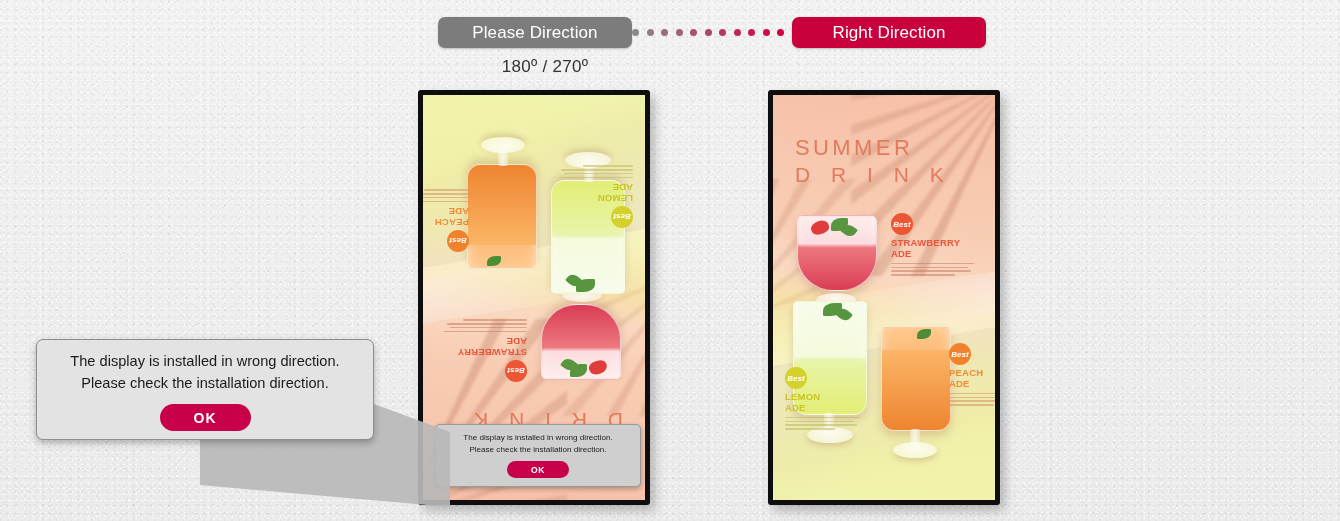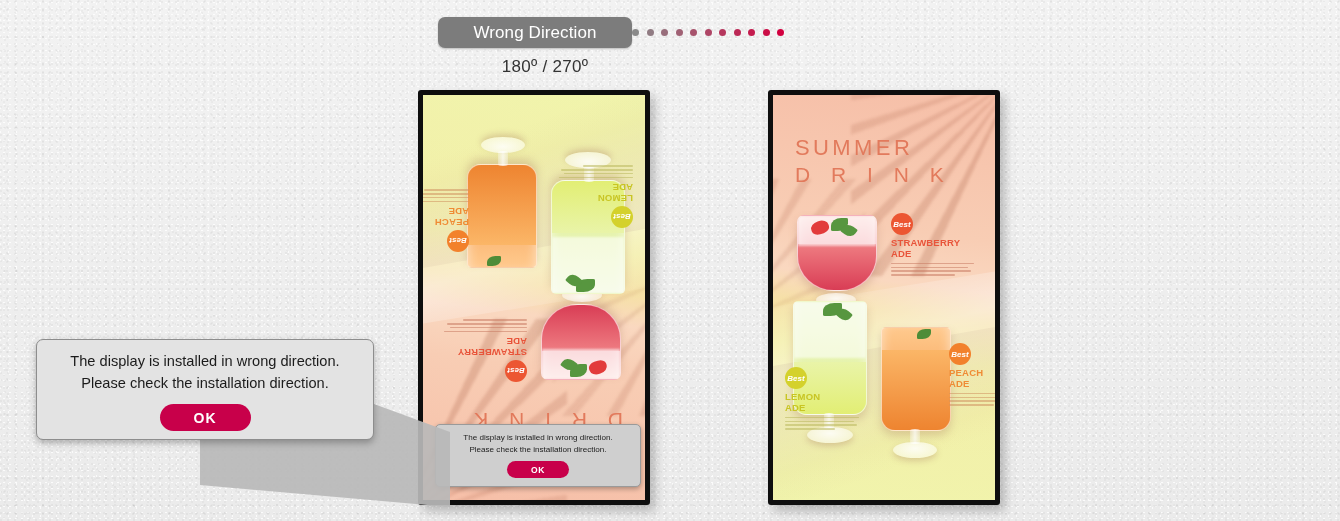--- a/index.html
+++ b/index.html
@@ -173,24 +173,27 @@
   }
 </style>
 </head>
 <body>
 
 <div id="stage"></div>
 
 <div class="hdr">
 
   <div class="tab wrong" style="background: rgb(124, 124, 124);">
-    <span>Wrong Direction</span>
+    <span>Please Direction</span>
   </div>
   <div class="deg l">180º / 270º</div>
 
+  <div class="tab right" style="background: rgb(200, 0, 60);">
+    <span>Right Direction</span>
+  </div>
 
   <div class="dots" id="dot-track">
       <div class="dot" style="left: 0px; background: rgb(138, 138, 138);"></div>
       <div class="dot" style="left: 14.5px; background: rgb(145, 124, 131);"></div>
       <div class="dot" style="left: 29px; background: rgb(152, 110, 123);"></div>
       <div class="dot" style="left: 43.5px; background: rgb(160, 97, 116);"></div>
       <div class="dot" style="left: 58px; background: rgb(167, 83, 108);"></div>
       <div class="dot" style="left: 72.5px; background: rgb(174, 69, 101);"></div>
       <div class="dot" style="left: 87px; background: rgb(181, 55, 93);"></div>
       <div class="dot" style="left: 101.5px; background: rgb(188, 41, 86);"></div>

